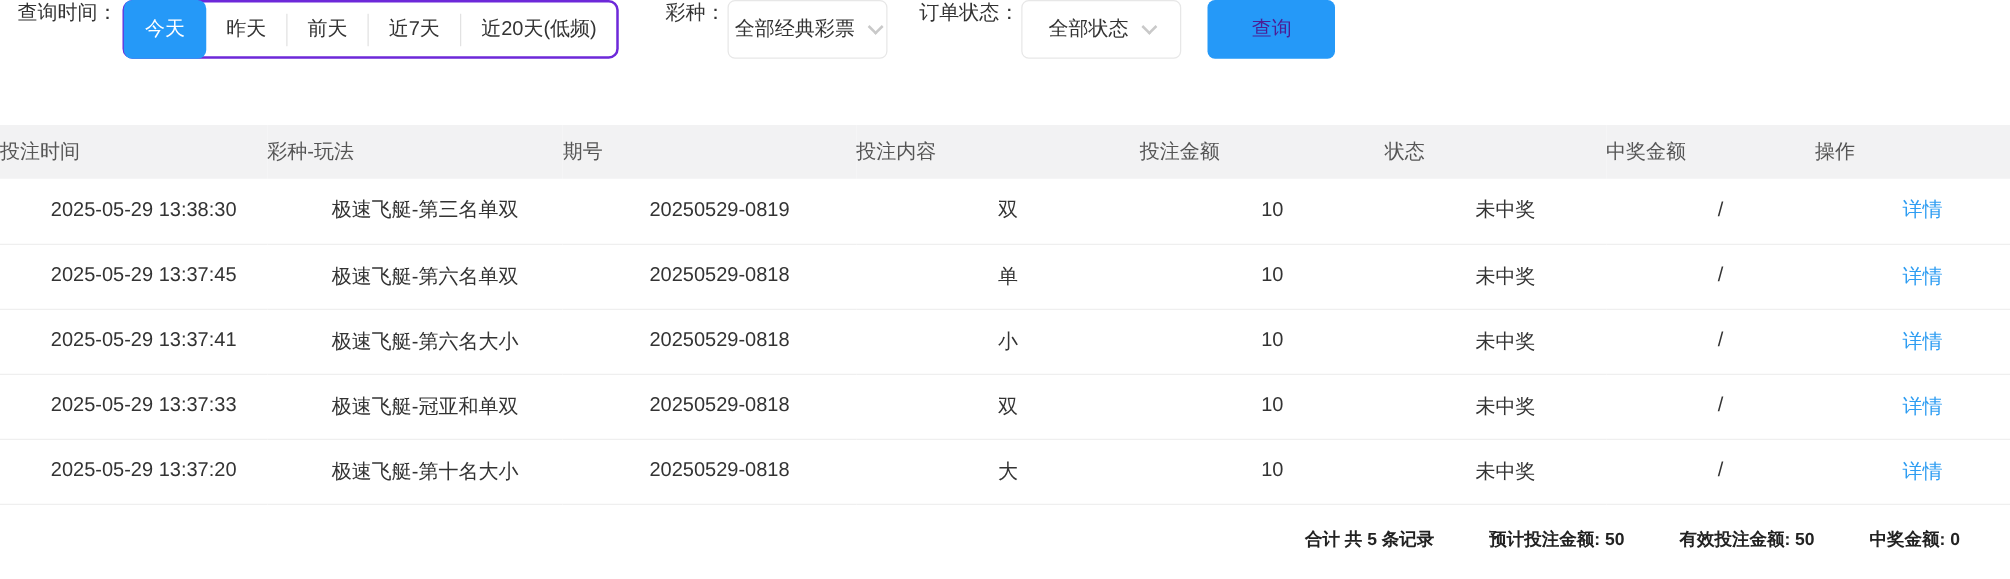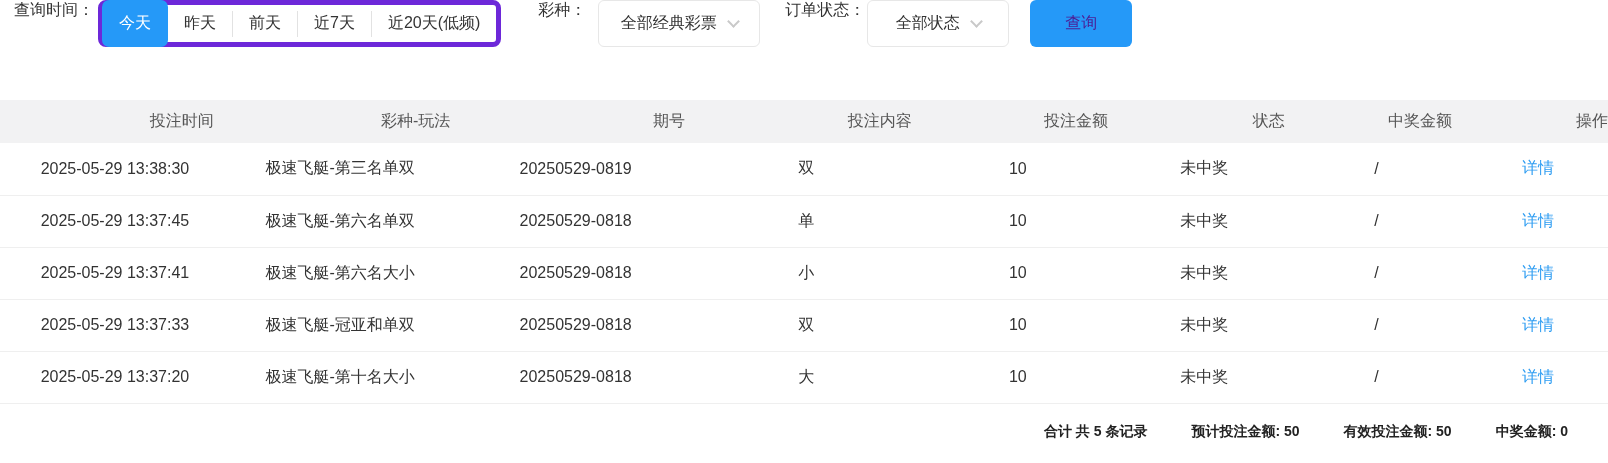--- a/index.html
+++ b/index.html
@@ -22,21 +22,21 @@
   }
   .filter-label{
     color:#333;
     font-size:16px;
     white-space:nowrap;
   }
   .btn-group{
     display:flex;
     align-items:center;
     height:47px;
-    border:5px solid #6d28d9;
+    border:2px solid #6d28d9;
     border-radius:8px;
     margin-left:4px;
     background:#fff;
   }
   .time-btn{
     height:47px;
     display:flex;
     align-items:center;
     padding:0 16px;
     font-size:16px;
@@ -72,22 +72,22 @@
   .select .value{color:#333;}
   .chevron{
     display:inline-block;
     width:9px;height:9px;
     border-right:2px solid #c9c9c9;
     border-bottom:2px solid #c9c9c9;
     transform:rotate(45deg);
     margin-left:12px;
     margin-top:-5px;
   }
-  .select-lottery{width:162px;margin-left:12px;}
-  .select-status{width:142px;margin-left:2px;}
+  .select-lottery{width:128px;margin-left:2px;}
+  .select-status{width:128px;margin-left:2px;}
   .ml-lottery{margin-left:37px;}
   .ml-status{margin-left:25px;}
   .search-btn{
     margin-left:21px;
     width:102px;
     height:47px;
     background:var(--accent);
     color:#4c1d95;
     font-size:16px;
     border:none;
@@ -100,21 +100,21 @@
     border-collapse:collapse;
     table-layout:fixed;
     margin-top:20px;
   }
   .records-table th{
     height:43px;
     background:#f2f2f3;
     color:#555;
     font-weight:normal;
     font-size:16px;
-    text-align:right;
+    text-align:left;
   }
   .records-table td{
     height:52px;
     text-align:center;
     font-size:16px;
     color:#333;
     border-bottom:1px solid #efefef;
     white-space:nowrap;
     padding-left:16px;
   }

